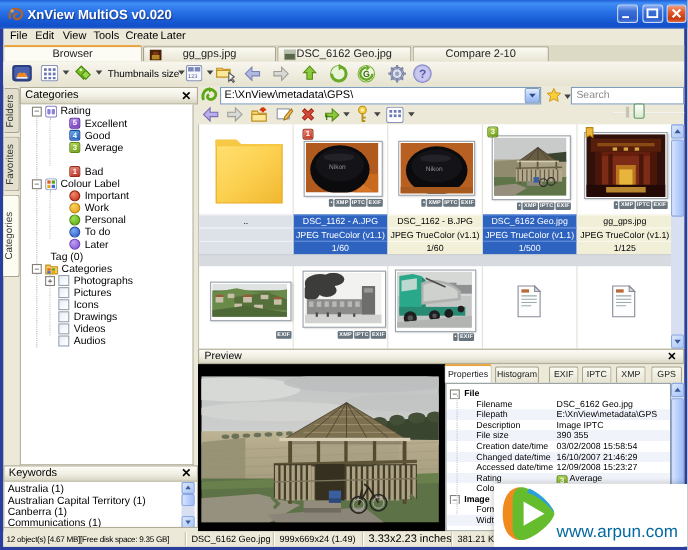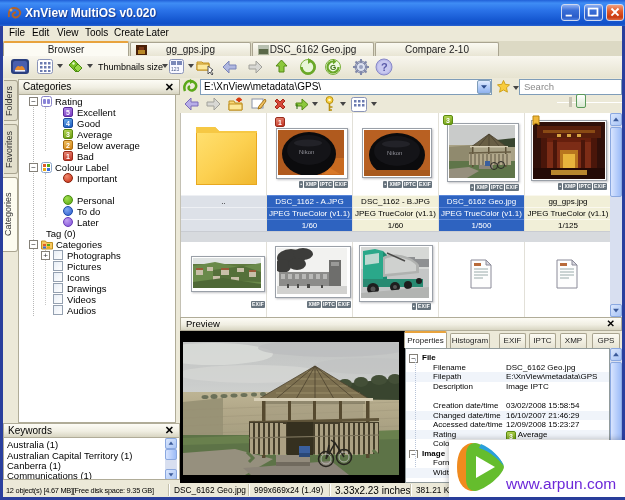--- a/index.html
+++ b/index.html
@@ -49,21 +49,21 @@
 #preview { position:absolute; left:180px; top:331px; width:225px; height:152px; background:#000; }
 #props { position:absolute; left:405px; top:331px; width:187px; height:152px; }
 .ptab { position:absolute; top:2px; height:15px; background:linear-gradient(180deg,#fbfaf2,#e6e3d2); border:1px solid #a9a490; border-bottom:none; border-radius:2px 2px 0 0; font-size:8px; text-align:center; color:#222; line-height:14px; }
 .ptab.active { background:#fff; border-top:2px solid #e8a33d; top:0; height:17px; line-height:15px; }
 #pbody { position:absolute; left:0px; top:17px; width:205px; height:135px; background:#fff; border:1px solid #919b9c; font-size:8px; overflow:hidden; color:#000; }
 .prow { position:absolute; height:10px; line-height:10px; width:100%; white-space:nowrap; }
 #status { position:absolute; left:3px; top:483px; width:619px; height:14px; background:#ece9d8; font-size:8px; color:#000; }
 .stsep { position:absolute; top:1px; width:2px; height:12px; border-left:1px solid #c4c0ac; border-right:1px solid #fff; }
 #wm { position:absolute; left:449px; top:440px; width:176px; height:57px; background:#fff; box-shadow:-2px -2px 5px rgba(0,0,0,.18); }
 #wm .t1 { position:absolute; left:61px; top:1px; font-size:27px; font-weight:bold; color:#2e9e3a; }
-#wm .t2 { position:absolute; left:57px; top:35px; font-size:15.5px; color:#6d28d9; }
+#wm .t2 { position:absolute; left:57px; top:35px; font-size:15.5px; color:#0369a1; }
 </style></head>
 <body>
 <div id="frame"></div>
 <div id="titlebar">
   <svg style="position:absolute;left:7px;top:5px;" width="15" height="15" viewBox="0 0 15 15">
       <path d="M2 12 C1 7 3 3 7 3 C11 3 14 6 13 9 C12 12 9 13 7 12 C5 11 5 9 7 8 L9 7" stroke="#b0622a" stroke-width="2" fill="none"></path>
       <circle cx="4" cy="5" r="1.5" fill="#d8a060"></circle>
     </svg>
   <div id="title-text">XnView MultiOS v0.020</div>
   <div class="winbtn blue" style="left:561px;">
@@ -219,42 +219,42 @@
       <span style="position:absolute;left:58px;top:0px;">Excellent</span>
     </div>
     <div class="trow" style="left:0;top:23px;width:158px;">
       <span class="badge" style="left:44px;top:0px;background:linear-gradient(160deg,#6aace8,#1a5ac0);border:1px solid #1a4a9a;">4</span>
       <span style="position:absolute;left:58px;top:0px;">Good</span>
     </div>
     <div class="trow" style="left:0;top:34px;width:158px;">
       <span class="badge" style="left:44px;top:0px;background:linear-gradient(160deg,#b8d858,#6a9a10);border:1px solid #5a8a10;">3</span>
       <span style="position:absolute;left:58px;top:0px;">Average</span>
     </div>
-    <div class="trow" style="left:0;top:45px;width:158px;">
-      <span class="badge" style="left:44px;top:0px;background:linear-gradient(160deg,#f0c060,#d08010);border:1px solid #a86a10;">2</span>
-      <span style="position:absolute;left:58px;top:0px;">Below average</span>
-    </div>
     <div class="trow" style="left:0;top:56px;width:158px;">
       <span class="badge" style="left:44px;top:0px;background:linear-gradient(160deg,#e88a78,#c03020);border:1px solid #992a1a;">1</span>
       <span style="position:absolute;left:58px;top:0px;text-align:center;">Bad</span>
     </div>
     <div class="trow" style="left:0;top:67px;width:158px;">
       <span class="expander" style="left:10px;top:1px;">−</span>
       <svg style="position:absolute;left:22px;top:0px;" width="11" height="11" viewBox="0 0 11 11">
         <rect x="0.5" y="0.5" width="10" height="10" rx="2" fill="#fff" stroke="#8aa4c8"></rect>
         <rect x="2" y="2" width="3" height="3" fill="#e05a2a"></rect>
         <rect x="6" y="2" width="3" height="3" fill="#58a818"></rect>
         <rect x="2" y="6" width="3" height="3" fill="#e8a818"></rect>
         <rect x="6" y="6" width="3" height="3" fill="#3a6ad8"></rect>
       </svg>
       <span style="position:absolute;left:36px;top:0px;">Colour Label</span>
     </div>
     <div class="trow" style="left:0;top:78px;width:158px;">
       <span class="circ" style="left:44px;top:0px;background:radial-gradient(circle at 35% 30%, #f08a70, #c82a10);border:1px solid #8a2008;"></span>
       <span style="position:absolute;left:58px;top:0px;">Important</span>
+    </div>
+    <div class="trow" style="left:0;top:89px;width:158px;">
+      <span class="circ" style="left:44px;top:0px;background:radial-gradient(circle at 35% 30%, #f8d060, #e8a010);border:1px solid #b88008;"></span>
+      <span style="position:absolute;left:58px;top:0px;">Work</span>
     </div>
     <div class="trow" style="left:0;top:100px;width:158px;">
       <span class="circ" style="left:44px;top:0px;background:radial-gradient(circle at 35% 30%, #a0e050, #5aa810);border:1px solid #4a8a10;"></span>
       <span style="position:absolute;left:58px;top:0px;">Personal</span>
     </div>
     <div class="trow" style="left:0;top:111px;width:158px;">
       <span class="circ" style="left:44px;top:0px;background:radial-gradient(circle at 35% 30%, #80a8f0, #2a5ad0);border:1px solid #1a4aa8;"></span>
       <span style="position:absolute;left:58px;top:0px;">To do</span>
     </div>
     <div class="trow" style="left:0;top:122px;width:158px;">
@@ -745,20 +745,24 @@
         <span style="position:absolute;left:100px;">DSC_6162 Geo.jpg</span>
       </div>
       <div class="prow" style="top:23px;background:#f0f4fa;">
         <span style="position:absolute;left:27px;">Filepath</span>
         <span style="position:absolute;left:100px;">E:\XnView\metadata\GPS</span>
       </div>
       <div class="prow" style="top:33px;background:#fff;">
         <span style="position:absolute;left:27px;">Description</span>
         <span style="position:absolute;left:100px;">Image IPTC</span>
       </div>
+      <div class="prow" style="top:42px;background:#f0f4fa;">
+        <span style="position:absolute;left:27px;">File size</span>
+        <span style="position:absolute;left:100px;">390 355</span>
+      </div>
       <div class="prow" style="top:52px;background:#fff;">
         <span style="position:absolute;left:27px;">Creation date/time</span>
         <span style="position:absolute;left:100px;">03/02/2008 15:58:54</span>
       </div>
       <div class="prow" style="top:62px;background:#f0f4fa;">
         <span style="position:absolute;left:27px;">Changed date/time</span>
         <span style="position:absolute;left:100px;">16/10/2007 21:46:29</span>
       </div>
       <div class="prow" style="top:71px;background:#fff;">
         <span style="position:absolute;left:27px;">Accessed date/time</span>

